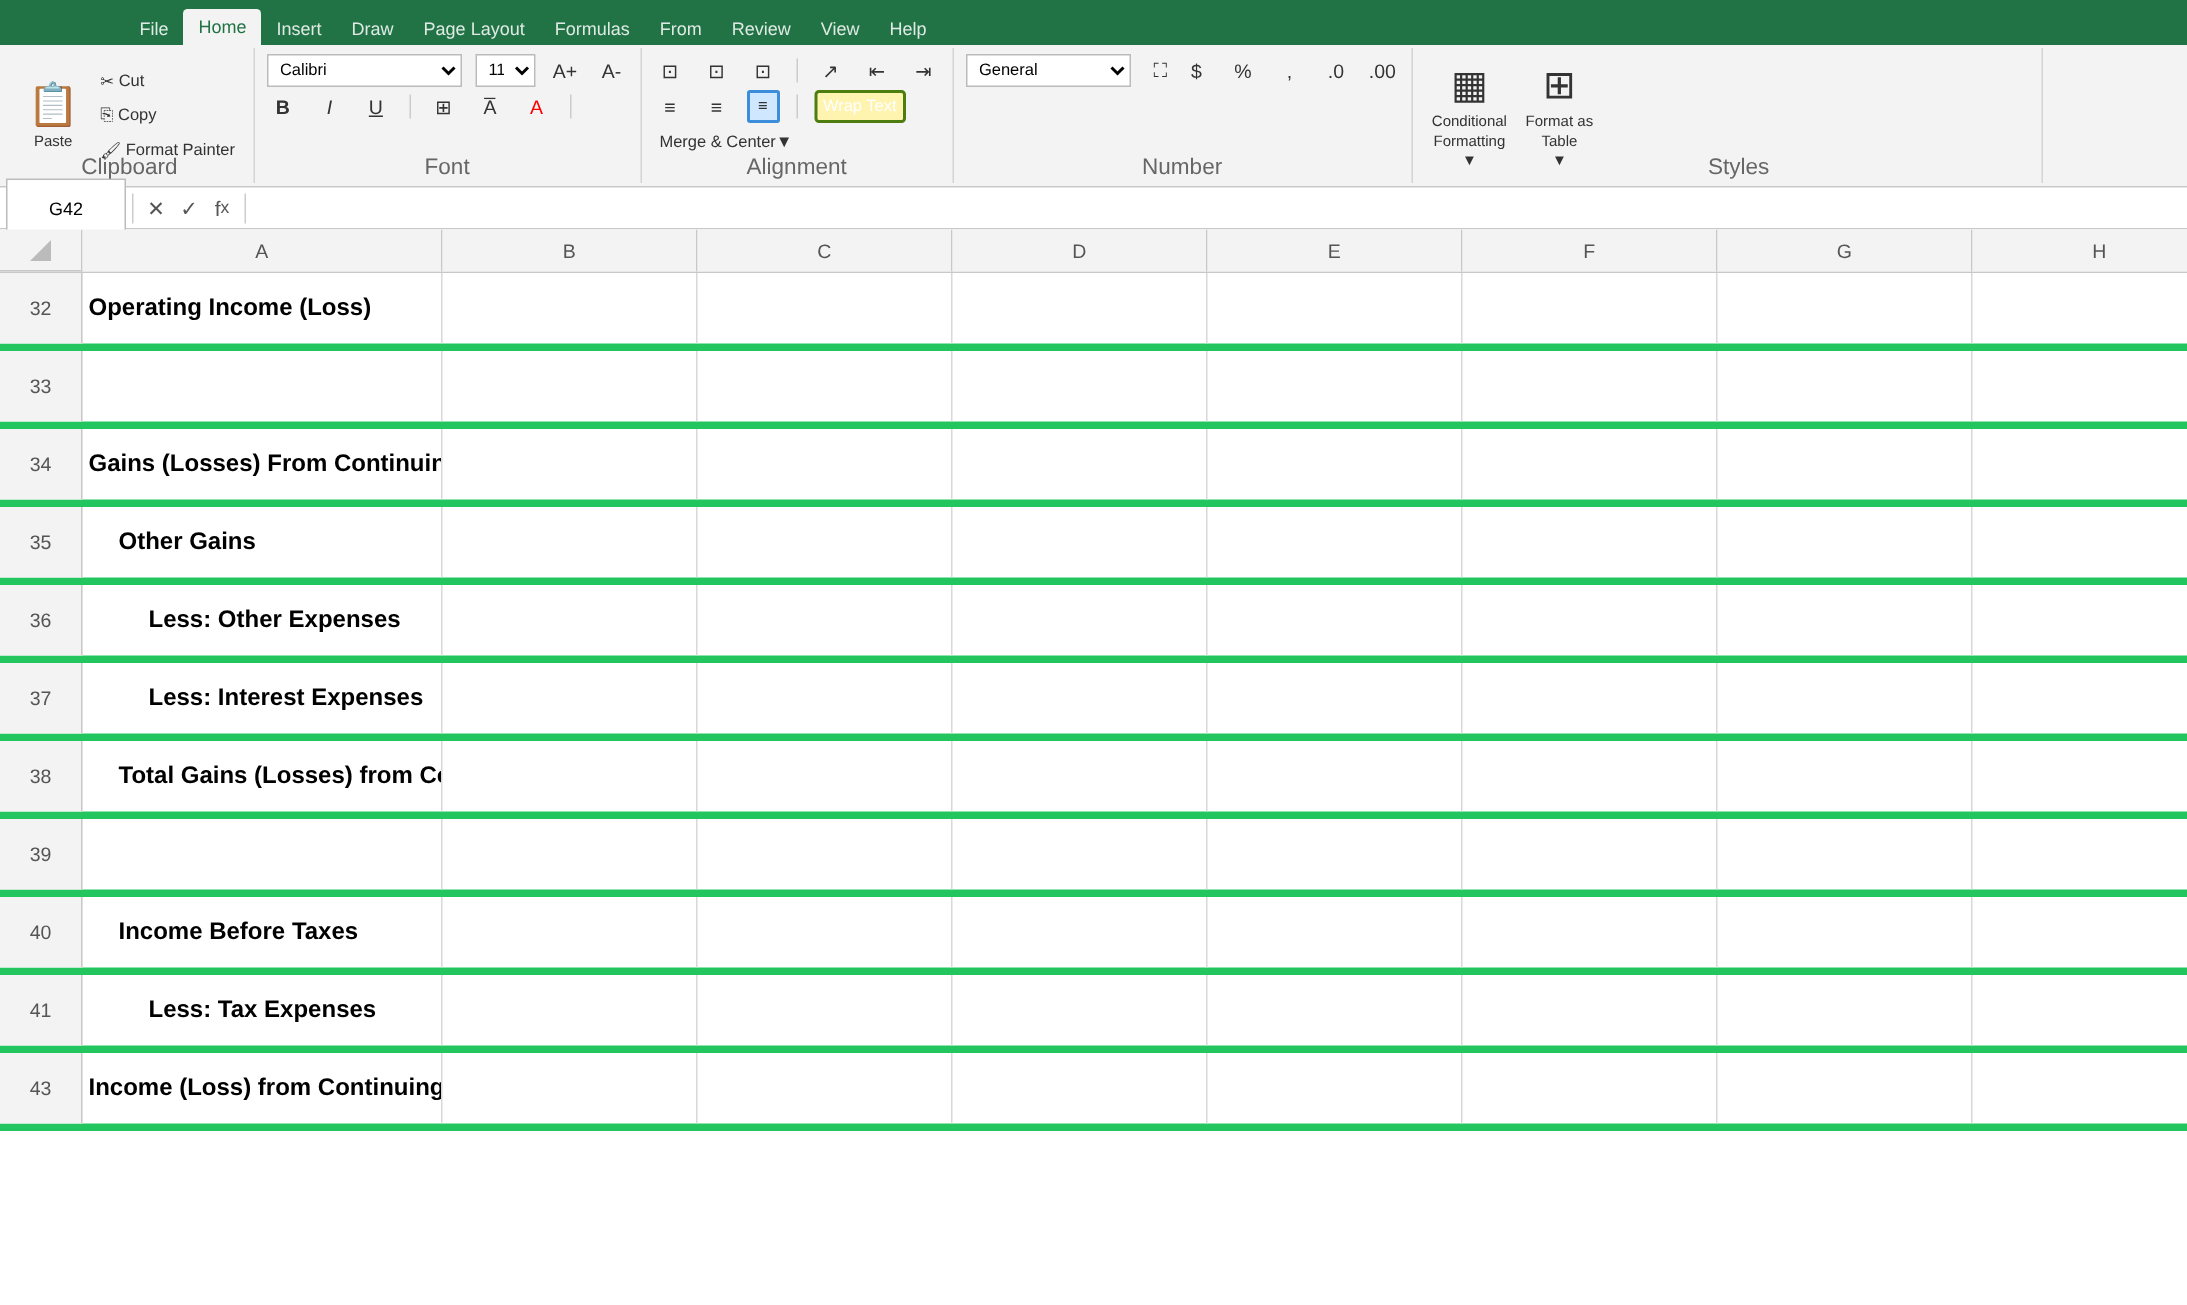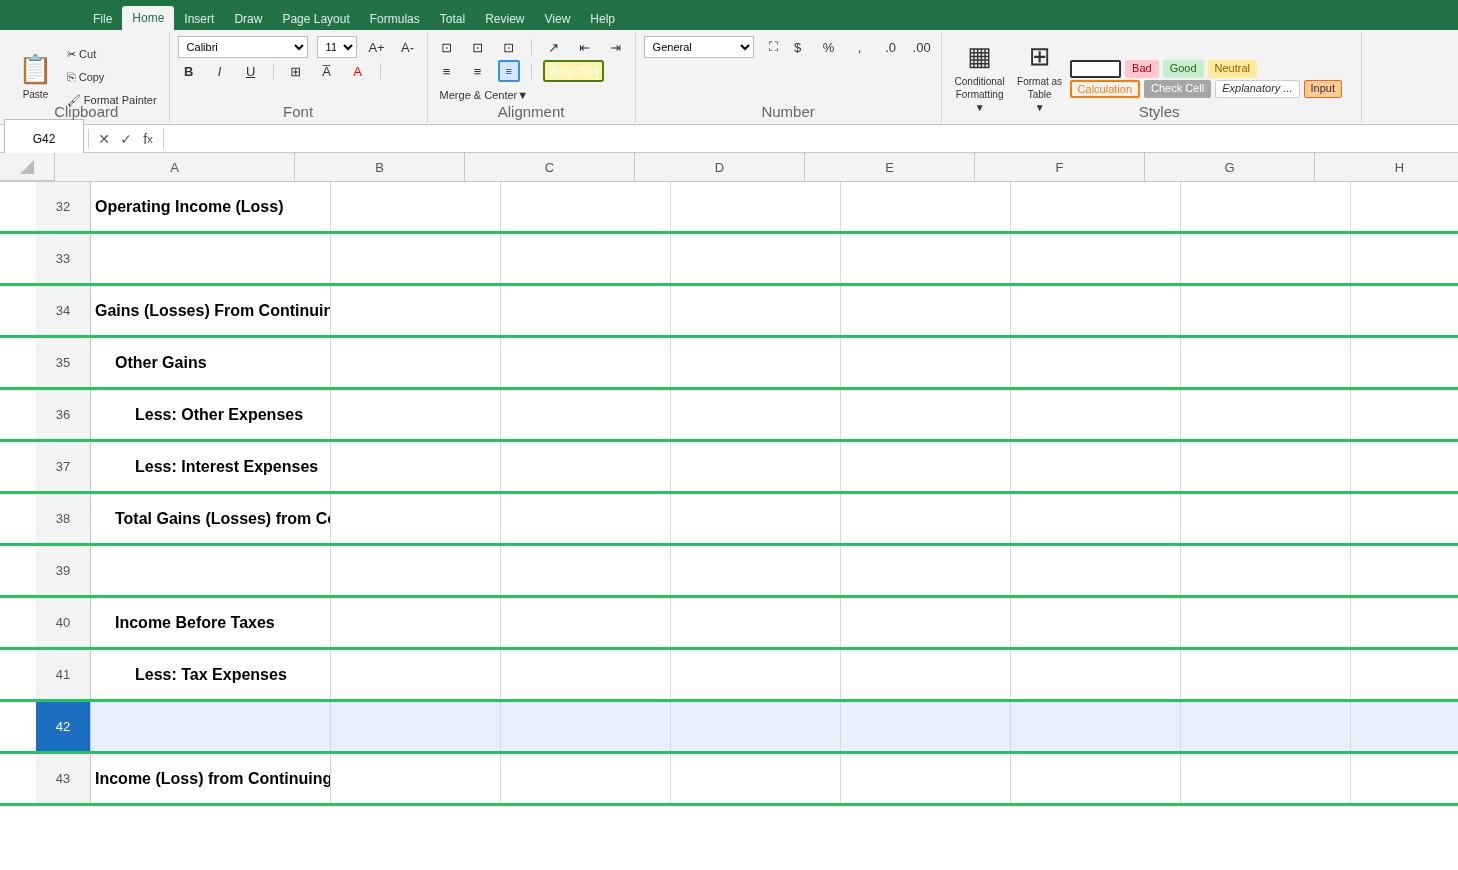--- a/index.html
+++ b/index.html
@@ -56,21 +56,21 @@
     .fb-btn { font-size: 14px; width: 22px; height: 22px; display: flex; align-items: center; justify-content: center; cursor: pointer; color: #555; }
     .formula-input { flex: 1; border: none; outline: none; font-size: 13px; padding: 1px 4px; }
 
     
     .sheet-container { display: flex; flex-direction: column; background: #fff; overflow: hidden; }
     .col-headers { display: flex; background: #f3f3f3; border-bottom: 1px solid #c8c8c8; }
     .corner-cell { width: 55px; min-width: 55px; height: 28px; background: #f3f3f3; border-right: 1px solid #c8c8c8; border-bottom: 1px solid #c8c8c8; display: flex; align-items: center; justify-content: center; }
     .corner-inner { width: 0; height: 0; border-style: solid; border-width: 0 0 14px 14px; border-color: transparent transparent #bbb transparent; }
     .col-header { height: 28px; display: flex; align-items: center; justify-content: center; font-size: 13px; font-weight: 500; color: #555; border-right: 1px solid #c8c8c8; cursor: pointer; background: #f3f3f3; }
     .sheet-rows { display: flex; flex-direction: column; }
-    .sheet-row { display: flex; border-bottom: 3px solid #22c55e; padding-left: 36px; }
+    .sheet-row { display: flex; border-bottom: 5px solid #22c55e; }
     .row-header { min-width: 55px; width: 55px; background: #f3f3f3; border-right: 1px solid #c8c8c8; display: flex; align-items: center; justify-content: center; font-size: 13px; color: #555; cursor: pointer; }
     .cell { border-right: 1px solid #d8d8d8; display: flex; align-items: center; padding: 0 4px; font-size: 16px; overflow: hidden; white-space: nowrap; cursor: cell; }
     .cell-a { width: 240px; min-width: 240px; }
     .cell-b { width: 170px; min-width: 170px; }
     .cell-c { width: 170px; min-width: 170px; }
     .cell-d { width: 170px; min-width: 170px; }
     .cell-e { width: 170px; min-width: 170px; }
     .cell-f { width: 170px; min-width: 170px; }
     .cell-g { width: 170px; min-width: 170px; }
     .cell-h { width: 170px; min-width: 170px; }
@@ -88,21 +88,21 @@
 
 <div class="ribbon">
 
   <div class="ribbon-tabs">
     <div class="ribbon-tab">File</div>
     <div class="ribbon-tab active">Home</div>
     <div class="ribbon-tab">Insert</div>
     <div class="ribbon-tab">Draw</div>
     <div class="ribbon-tab">Page Layout</div>
     <div class="ribbon-tab">Formulas</div>
-    <div class="ribbon-tab">Total</div>
+    <div class="ribbon-tab">From</div>
     <div class="ribbon-tab">Review</div>
     <div class="ribbon-tab">View</div>
     <div class="ribbon-tab">Help</div>
   </div>
 
   <div class="ribbon-body">
 
     <div class="ribbon-group">
       <div class="ribbon-group-content" style="flex-direction:row; align-items:center; gap:4px;">
         <div class="btn-large">
@@ -207,34 +207,20 @@
         <span>Conditional Formatting</span>
         <span>▼</span>
       </div>
 
       <div class="btn-cond">
         <div class="icon">⊞</div>
         <span>Format as Table</span>
         <span>▼</span>
       </div>
 
-      <div style="display:flex; flex-direction:column; gap:2px; padding-top:4px;">
-        <div class="style-row">
-          <div class="style-cell s-normal">Normal</div>
-          <div class="style-cell s-bad">Bad</div>
-          <div class="style-cell s-good">Good</div>
-          <div class="style-cell s-neutral">Neutral</div>
-        </div>
-        <div class="style-row">
-          <div class="style-cell s-calc">Calculation</div>
-          <div class="style-cell s-check">Check Cell</div>
-          <div class="style-cell s-expl">Explanatory ...</div>
-          <div class="style-cell s-input">Input</div>
-        </div>
-      </div>
       <div class="ribbon-group-label">Styles</div>
     </div>
 
   </div>
 </div>
 
 <div class="formula-bar">
   <input class="name-box" value="G42" style="">
   <div class="fb-sep"></div>
   <div class="fb-btn">✕</div>
@@ -364,31 +350,20 @@
         <div class="row-header">41</div>
         <div class="cell cell-a indent-2 bold-text">Less: Tax Expenses</div>
         <div class="cell cell-b"></div>
         <div class="cell cell-c"></div>
         <div class="cell cell-d"></div>
         <div class="cell cell-e"></div>
         <div class="cell cell-f"></div>
         <div class="cell cell-g"></div>
         <div class="cell cell-h"></div>
       </div>
-      <div class="sheet-row row-selected">
-        <div class="row-header">42</div>
-        <div class="cell cell-a cell-selected"></div>
-        <div class="cell cell-b cell-selected"></div>
-        <div class="cell cell-c cell-selected"></div>
-        <div class="cell cell-d cell-selected"></div>
-        <div class="cell cell-e cell-selected"></div>
-        <div class="cell cell-f cell-selected"></div>
-        <div class="cell cell-g cell-selected"></div>
-        <div class="cell cell-h cell-selected"></div>
-      </div>
       <div class="sheet-row">
         <div class="row-header">43</div>
         <div class="cell cell-a bold-text">Income (Loss) from Continuing Operations</div>
         <div class="cell cell-b"></div>
         <div class="cell cell-c"></div>
         <div class="cell cell-d"></div>
         <div class="cell cell-e"></div>
         <div class="cell cell-f"></div>
         <div class="cell cell-g"></div>
         <div class="cell cell-h"></div>

